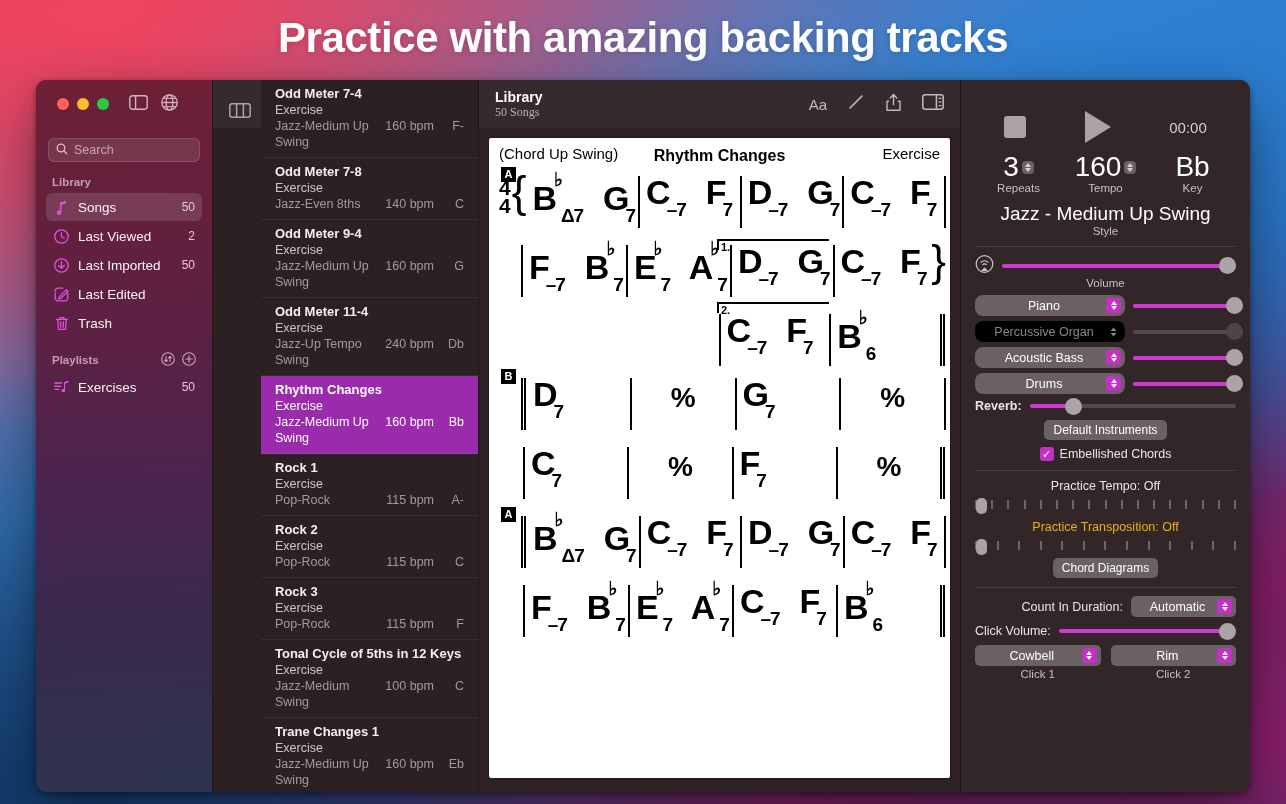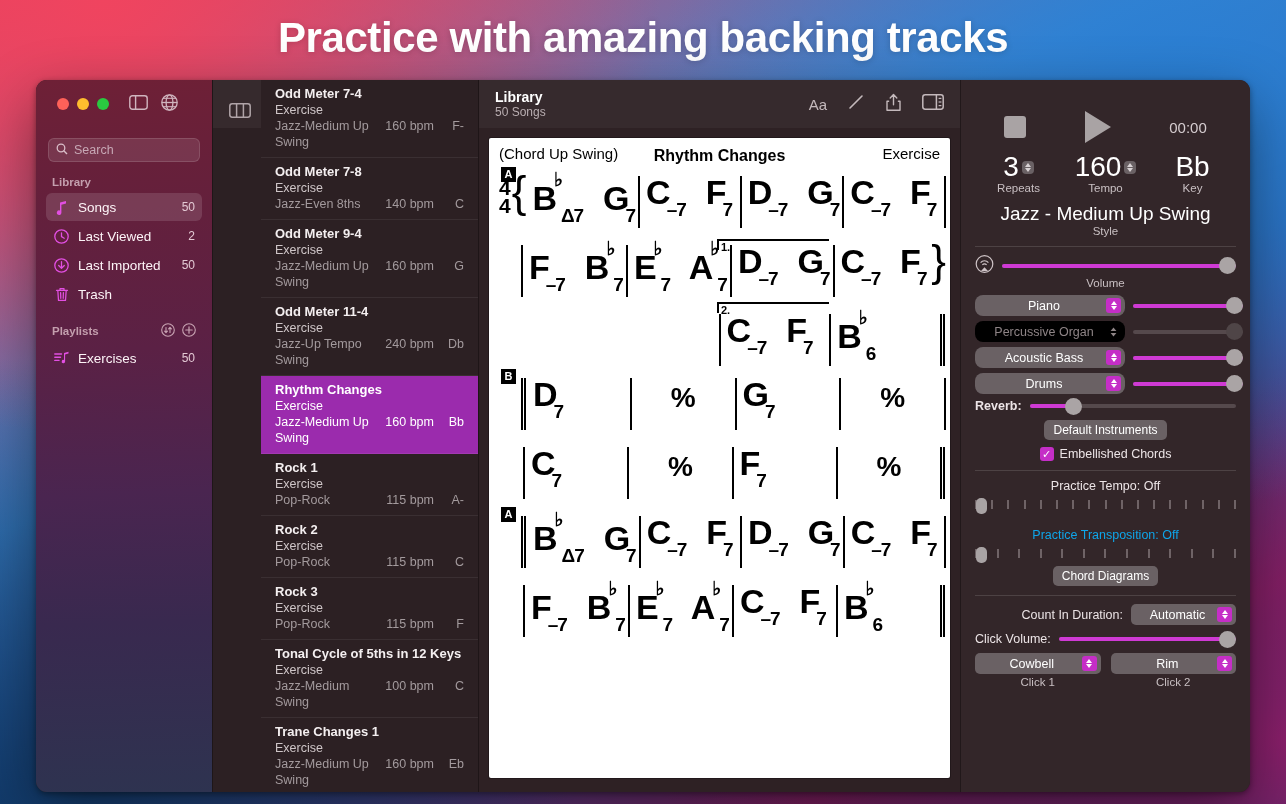--- a/index.html
+++ b/index.html
@@ -107,21 +107,21 @@
   .song.sel .t,.song.sel .s,.song.sel .m { color:#fff; }
 
   
   .scorecol {
     flex:1; background:#2e2124; display:flex; flex-direction:column;
     border-left:1px solid rgba(0,0,0,.35);
   }
   .score-top { height:48px; flex:0 0 48px; background:#362a2d;
     display:flex; align-items:center; padding:0 16px; }
   .score-title { font-size:14px; font-weight:bold; color:#fff; line-height:16px; }
-  .score-sub { font-size:12px; color:#b9aeb1; line-height:15px; }
+  .score-sub { font-size:12px; color:#b9aeb1; line-height:15px;font-family:Liberation Serif, serif; }
   .score-spacer { flex:1; }
   .tb { display:flex; gap:20px; align-items:center; opacity:.85; }
   .tb span { color:#ddd2d5; }
 
   .paper-wrap { flex:1; padding:10px 10px 14px 10px; display:flex; }
   .paper {
     flex:1; background:#fff; border-radius:2px;
     position:relative; overflow:hidden;
     box-shadow:0 0 0 1px rgba(0,0,0,.25);
     color:#000;
@@ -293,20 +293,30 @@
       <span class="ic">
         <svg width="15" height="15" viewBox="0 0 15 15">
             <circle cx="7.5" cy="7.5" r="6.7" fill="none" stroke="#e24fe2" stroke-width="1.3"></circle>
             <path d="M7.5 3.6 L7.5 10.2 M4.7 7.5 L7.5 10.4 L10.3 7.5" fill="none" stroke="#e24fe2" stroke-width="1.3" stroke-linecap="round" stroke-linejoin="round"></path>
           </svg>
       </span>
       <span class="lbl">Last Imported</span>
       <span class="cnt">50</span>
     </div>
 
+    <div class="srow">
+      <span class="ic">
+        <svg width="15" height="15" viewBox="0 0 15 15">
+            <path d="M1.2 4 A2.8 2.8 0 0 1 4 1.2 L9 1.2 M13.8 6.5 L13.8 11 A2.8 2.8 0 0 1 11 13.8 L4 13.8 A2.8 2.8 0 0 1 1.2 11 L1.2 6" fill="none" stroke="#e24fe2" stroke-width="1.3" stroke-linecap="round"></path>
+            <path d="M5.3 9.9 L12.4 2.6 L14 4.2 L6.9 11.4 L4.9 11.9 Z" fill="none" stroke="#e24fe2" stroke-width="1.3" stroke-linejoin="round"></path>
+          </svg>
+      </span>
+      <span class="lbl">Last Edited</span>
+      <span class="cnt"></span>
+    </div>
 
     <div class="srow">
       <span class="ic">
         <svg width="14" height="15" viewBox="0 0 14 15">
             <path d="M1.5 3.3 L12.5 3.3 M5 3.3 L5 1.6 L9 1.6 L9 3.3 M2.8 3.3 L3.5 13.4 L10.5 13.4 L11.2 3.3 M5.6 5.6 L5.8 11.3 M8.4 5.6 L8.2 11.3" fill="none" stroke="#e24fe2" stroke-width="1.25" stroke-linecap="round" stroke-linejoin="round"></path>
           </svg>
       </span>
       <span class="lbl">Trash</span>
       <span class="cnt"></span>
     </div>
@@ -799,21 +809,21 @@
           <i></i>
           <i></i>
           <i></i>
           <i></i>
           <i></i>
           <i></i>
         </div>
       <div class="tkknob"></div>
     </div>
 
-    <div class="centerlbl" style="font-size:12.5px;color:#0ea5e9;margin-top:15px;">Practice Transposition: Off</div>
+    <div class="centerlbl" style="font-size:12.5px;color:#eab308;margin-top:7px;">Practice Transposition: Off</div>
     <div class="tickbar">
       <div class="ticks">
           <i></i>
           <i></i>
           <i></i>
           <i></i>
           <i></i>
           <i></i>
           <i></i>
           <i></i>

